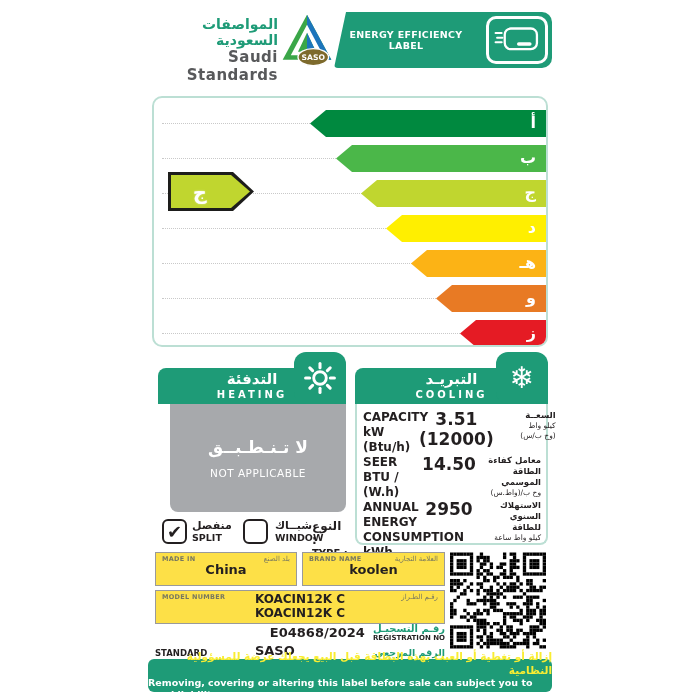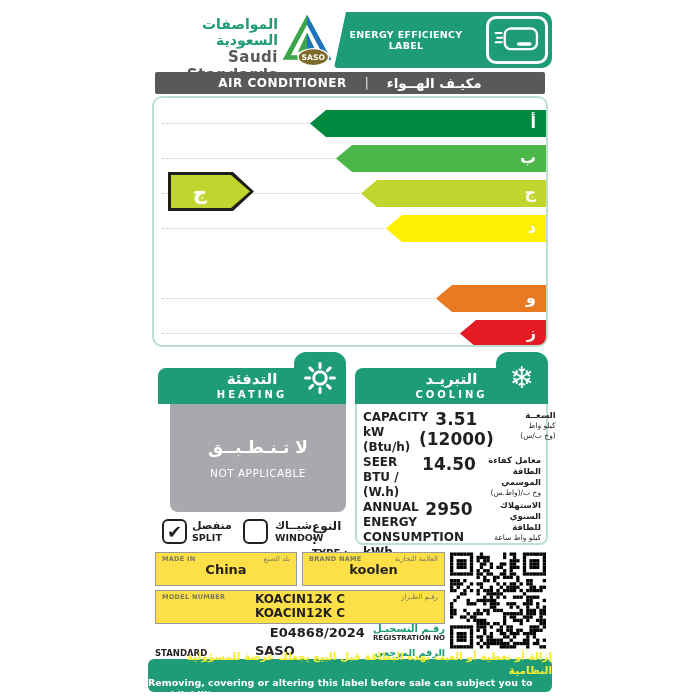--- a/index.html
+++ b/index.html
@@ -126,45 +126,45 @@
       <svg width="46" height="32" viewBox="0 0 60 40">
         <rect x="14" y="5" width="42" height="27" rx="8" fill="none" stroke="#ffffff" stroke-width="3"></rect>
         <rect x="30" y="23" width="19" height="4.5" rx="2.2" fill="#ffffff"></rect>
         <line x1="2" y1="11" x2="10" y2="11" stroke="#ffffff" stroke-width="2.6" stroke-linecap="round"></line>
         <line x1="4" y1="17" x2="11" y2="17" stroke="#ffffff" stroke-width="2.6" stroke-linecap="round"></line>
         <line x1="2" y1="23" x2="10" y2="23" stroke="#ffffff" stroke-width="2.6" stroke-linecap="round"></line>
       </svg>
     </div>
   </div>
 
-  <div class="abs prod-bar">
-    <span class="prod-en">AIR CONDITIONER</span>
-    <span class="prod-div">|</span>
-    <span class="prod-ar">مكيـف الهــواء</span>
-  </div>
 
   <div class="abs rate-panel">
     <div class="grade-row" style="top:12px">
       <div class="grade-arrow" style="width: 238px; background: rgb(0, 137, 63);">
         <span class="grade-letter">أ</span>
         </div>
       </div>
     <div class="grade-row" style="top:47px">
       <div class="grade-arrow" style="width: 212px; background: rgb(75, 183, 73);">
         <span class="grade-letter">ب</span>
         </div>
       </div>
     <div class="grade-row" style="top:82px">
       <div class="grade-arrow" style="width: 187px; background: rgb(192, 214, 47);">
         <span class="grade-letter">ج</span>
         </div>
       </div>
     <div class="grade-row" style="top:117px">
       <div class="grade-arrow" style="width: 162px; background: rgb(255, 239, 0);">
         <span class="grade-letter">د</span>
+        </div>
+      </div>
+    <div class="grade-row" style="top:152px">
+      <div class="grade-arrow" style="width: 137px; background: rgb(252, 179, 21);">
+        <span class="grade-letter">هـ</span>
         </div>
       </div>
     <div class="grade-row" style="top:187px">
       <div class="grade-arrow" style="width: 112px; background: rgb(232, 122, 36);">
         <span class="grade-letter">و</span>
         </div>
       </div>
     <div class="grade-row" style="top:222px">
       <div class="grade-arrow" style="width: 88px; background: rgb(229, 27, 36);">
         <span class="grade-letter">ز</span>

